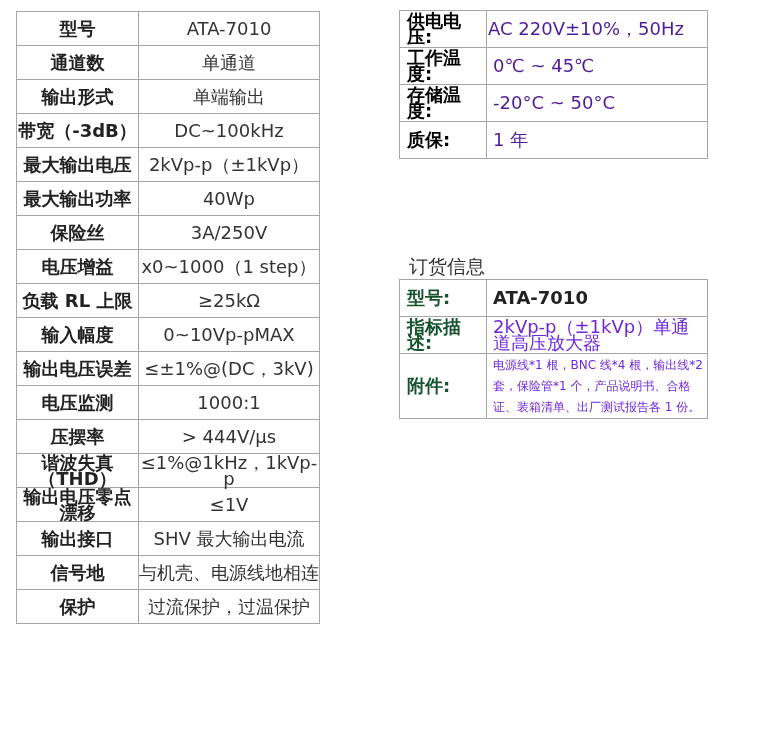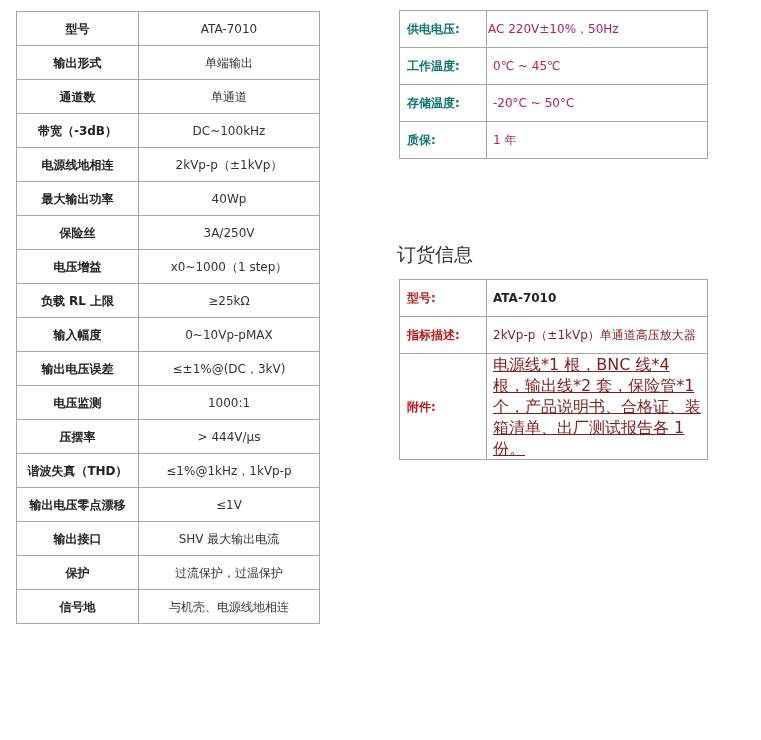--- a/index.html
+++ b/index.html
@@ -1,60 +1,60 @@
 <!DOCTYPE html>
 <html><head>
 <meta charset="utf-8">
 <style>
   html, body { margin: 0; padding: 0; background: #ffffff; }
   body { width: 761px; height: 740px; position: relative; overflow: hidden;
          font-family: "DejaVu Sans", "Liberation Sans", sans-serif; color: #333333; }
   table { border-collapse: collapse; position: absolute; table-layout: fixed; }
-  td { border: 1px solid #a6a6a6; padding: 0; font-size: 12px; line-height: 16px; }
+  td { border: 1px solid #a6a6a6; padding: 0; font-size: 18px; line-height: 16px; }
   #spec-table { left: 16px; top: 11px; width: 303px; }
   #spec-table td { height: 33px; text-align: center; }
   #spec-table td.k { width: 121px; font-weight: bold; color: #222; }
   #spec-table td.v { width: 180px; color: #333; }
   #env-table { left: 399px; top: 10px; width: 309px; }
   #env-table td { height: 36px; }
-  #env-table td.k { width: 79px; padding-left: 7px; font-weight: bold; color: #0f766e; }
-  #env-table td.v { padding-left: 6px; color: #be185d; margin-left: 28px; }
+  #env-table td.k { width: 79px; padding-left: 7px; font-weight: bold; color: #000000; }
+  #env-table td.v { padding-left: 6px; color: #4c1d95; margin-left: 28px; }
   #order-title { position: absolute; left: 397px; top: 240px; font-size: 19px; color: #333;
-                 margin: 0; font-weight: normal; line-height: 28px; }
+                 margin: 12px; font-weight: normal; line-height: 28px; }
   #order-table { left: 399px; top: 279px; width: 309px; }
   #order-table td { height: 36px; }
-  #order-table td.k { width: 79px; padding-left: 7px; font-weight: bold; color: #b91c1c; }
-  #order-table td.v { padding-left: 6px; color: #7f1d1d; }
+  #order-table td.k { width: 79px; padding-left: 7px; font-weight: bold; color: #14532d; }
+  #order-table td.v { padding-left: 6px; color: #6d28d9; }
   #order-table td.v.bold { font-weight: bold; color: #222; }
   #order-table tr.multi td { height: 64px; }
-  #order-table tr.multi td.v { line-height: 21px; font-size: 16px; padding-right: 2px; text-decoration: underline; }
+  #order-table tr.multi td.v { line-height: 21px; font-size: 12px; padding-right: 2px; }
 </style>
 </head>
 <body>
 
 <table id="spec-table">
   <tbody>
     <tr>
         <td class="k">型号</td>
         <td class="v">ATA-7010</td>
       </tr>
     <tr>
+        <td class="k">通道数</td>
+        <td class="v">单通道</td>
+      </tr>
+    <tr>
         <td class="k">输出形式</td>
         <td class="v">单端输出</td>
-      </tr>
-    <tr>
-        <td class="k">通道数</td>
-        <td class="v">单通道</td>
       </tr>
     <tr>
         <td class="k">带宽（-3dB）</td>
         <td class="v">DC~100kHz</td>
       </tr>
     <tr>
-        <td class="k">电源线地相连</td>
+        <td class="k">最大输出电压</td>
         <td class="v">2kVp-p（±1kVp）</td>
       </tr>
     <tr>
         <td class="k">最大输出功率</td>
         <td class="v">40Wp</td>
       </tr>
     <tr>
         <td class="k">保险丝</td>
         <td class="v">3A/250V</td>
       </tr>
@@ -88,26 +88,26 @@
       </tr>
     <tr>
         <td class="k">输出电压零点漂移</td>
         <td class="v">≤1V</td>
       </tr>
     <tr>
         <td class="k">输出接口</td>
         <td class="v">SHV 最大输出电流</td>
       </tr>
     <tr>
+        <td class="k">信号地</td>
+        <td class="v">与机壳、电源线地相连</td>
+      </tr>
+    <tr>
         <td class="k">保护</td>
         <td class="v">过流保护，过温保护</td>
-      </tr>
-    <tr>
-        <td class="k">信号地</td>
-        <td class="v">与机壳、电源线地相连</td>
       </tr>
   </tbody>
 </table>
 
 <table id="env-table">
   <tbody>
     <tr>
         <td class="k">供电电压:</td>
         <td class="v" style="padding-left:1px">AC 220V±10%，50Hz</td>
       </tr>

